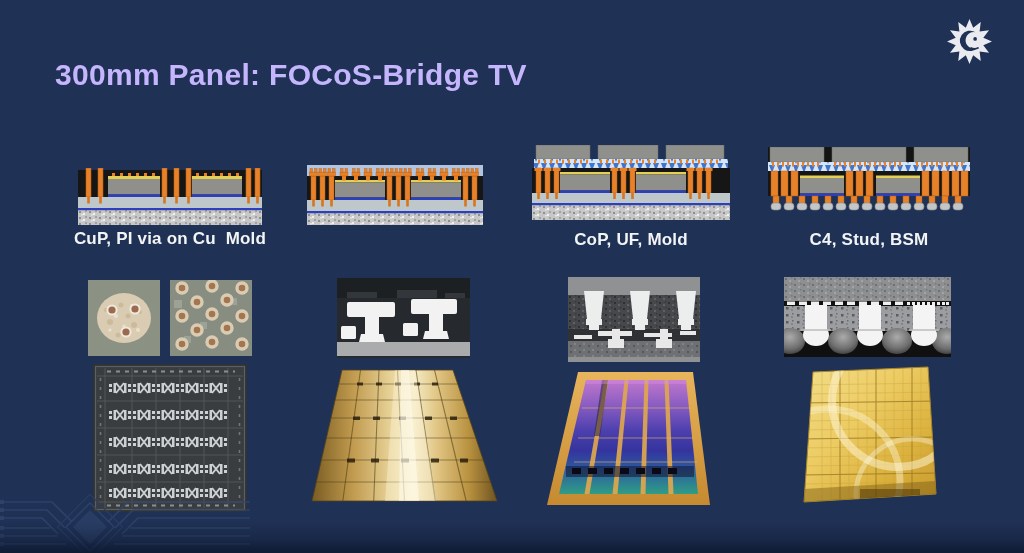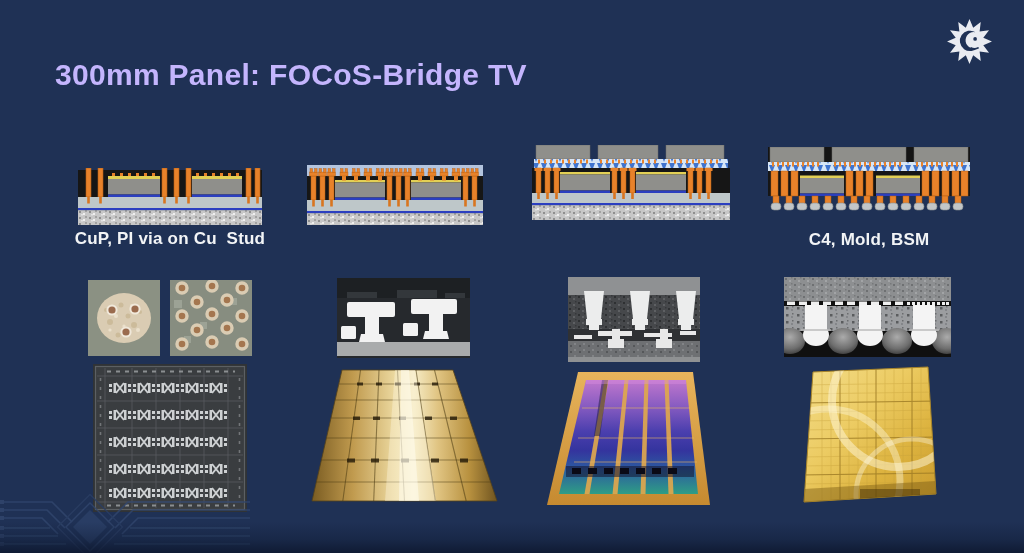--- a/index.html
+++ b/index.html
@@ -90,21 +90,21 @@
         <rect x="21.2" y="29" width="2.6" height="6.5"></rect>
       <rect x="85.2" y="29" width="2.6" height="6.5"></rect>
         <rect x="97.2" y="29" width="2.6" height="6.5"></rect>
         <rect x="109.2" y="29" width="2.6" height="6.5"></rect>
       <rect x="169.2" y="29" width="2.6" height="6.5"></rect>
         <rect x="178.2" y="29" width="2.6" height="6.5"></rect>
     </g>
     <rect x="0" y="40" width="184" height="2.2" fill="#2B3FC0"></rect>
     <rect x="0" y="42.2" width="184" height="14.8" fill="url(#spk1)"></rect>
   </svg>
-  <div class="caption" style="left:60px;width:220px">CuP, PI via on Cu  Stud</div>
+  <div class="caption" style="left:60px;width:220px">CuP, PI via on Cu  Mold</div>
 
   <svg class="abs" style="left:307px;top:165px" width="176" height="60" viewBox="0 0 176 60">
     <defs>
       <pattern id="spk2" width="10" height="6" patternUnits="userSpaceOnUse">
         <rect width="10" height="6" fill="#c7c7c7"></rect>
         <rect x="1" y="1" width="2" height="2" fill="#8f8f8f"></rect>
         <rect x="5" y="3" width="2" height="2" fill="#efefef"></rect>
         <rect x="7" y="0" width="2" height="2" fill="#a2a2a2"></rect>
         <rect x="3" y="4" width="2" height="1.5" fill="#e2e2e2"></rect>
       </pattern>
@@ -272,20 +272,21 @@
       <rect x="81.2" y="48" width="2.6" height="6"></rect>
         <rect x="90.2" y="48" width="2.6" height="6"></rect>
         <rect x="99.2" y="48" width="2.6" height="6"></rect>
       <rect x="157.2" y="48" width="2.6" height="6"></rect>
         <rect x="166.2" y="48" width="2.6" height="6"></rect>
         <rect x="175.2" y="48" width="2.6" height="6"></rect>
     </g>
     <rect x="0" y="58" width="198" height="2.2" fill="#2B3FC0"></rect>
     <rect x="0" y="60.2" width="198" height="14.8" fill="url(#spk3)"></rect>
   </svg>
+  <div class="caption" style="left:525px;width:212px;top:230px">CoP, UF, Mold</div>
 
   <svg class="abs" style="left:768px;top:147px" width="202" height="70" viewBox="0 0 202 70">
     <defs>
       <pattern id="uf4" width="8" height="9" patternUnits="userSpaceOnUse">
         <rect width="8" height="9" fill="#D7E6F6"></rect>
         <polygon points="1,0 7,0 4,8" fill="#3F74CF"></polygon>
       </pattern>
     </defs>
 
     <rect x="0" y="0" width="202" height="15" fill="#141414"></rect>
@@ -383,21 +384,21 @@
         <rect x="94" y="56" width="10" height="7" rx="3.2"></rect>
         <rect x="107" y="56" width="10" height="7" rx="3.2"></rect>
         <rect x="120" y="56" width="10" height="7" rx="3.2"></rect>
         <rect x="133" y="56" width="10" height="7" rx="3.2"></rect>
         <rect x="146" y="56" width="10" height="7" rx="3.2"></rect>
         <rect x="159" y="56" width="10" height="7" rx="3.2"></rect>
         <rect x="172" y="56" width="10" height="7" rx="3.2"></rect>
         <rect x="185" y="56" width="10" height="7" rx="3.2"></rect>
     </g>
   </svg>
-  <div class="caption" style="left:760px;width:218px;top:230px">C4, Mold, BSM</div>
+  <div class="caption" style="left:760px;width:218px;top:230px">C4, Stud, BSM</div>
 
   <svg class="abs" style="left:88px;top:280px" width="72" height="76" viewBox="0 0 72 76">
     <rect width="72" height="76" fill="#8B9183"></rect>
     <ellipse cx="36" cy="38" rx="27" ry="25" fill="#DACCB3"></ellipse>
     <g fill="#C9B795" opacity=".8">
       <circle cx="22" cy="42" r="3"></circle>
         <circle cx="33" cy="25" r="2.5"></circle>
         <circle cx="46" cy="45" r="3"></circle>
         <circle cx="30" cy="55" r="2.5"></circle>
         <circle cx="52" cy="32" r="2"></circle>

